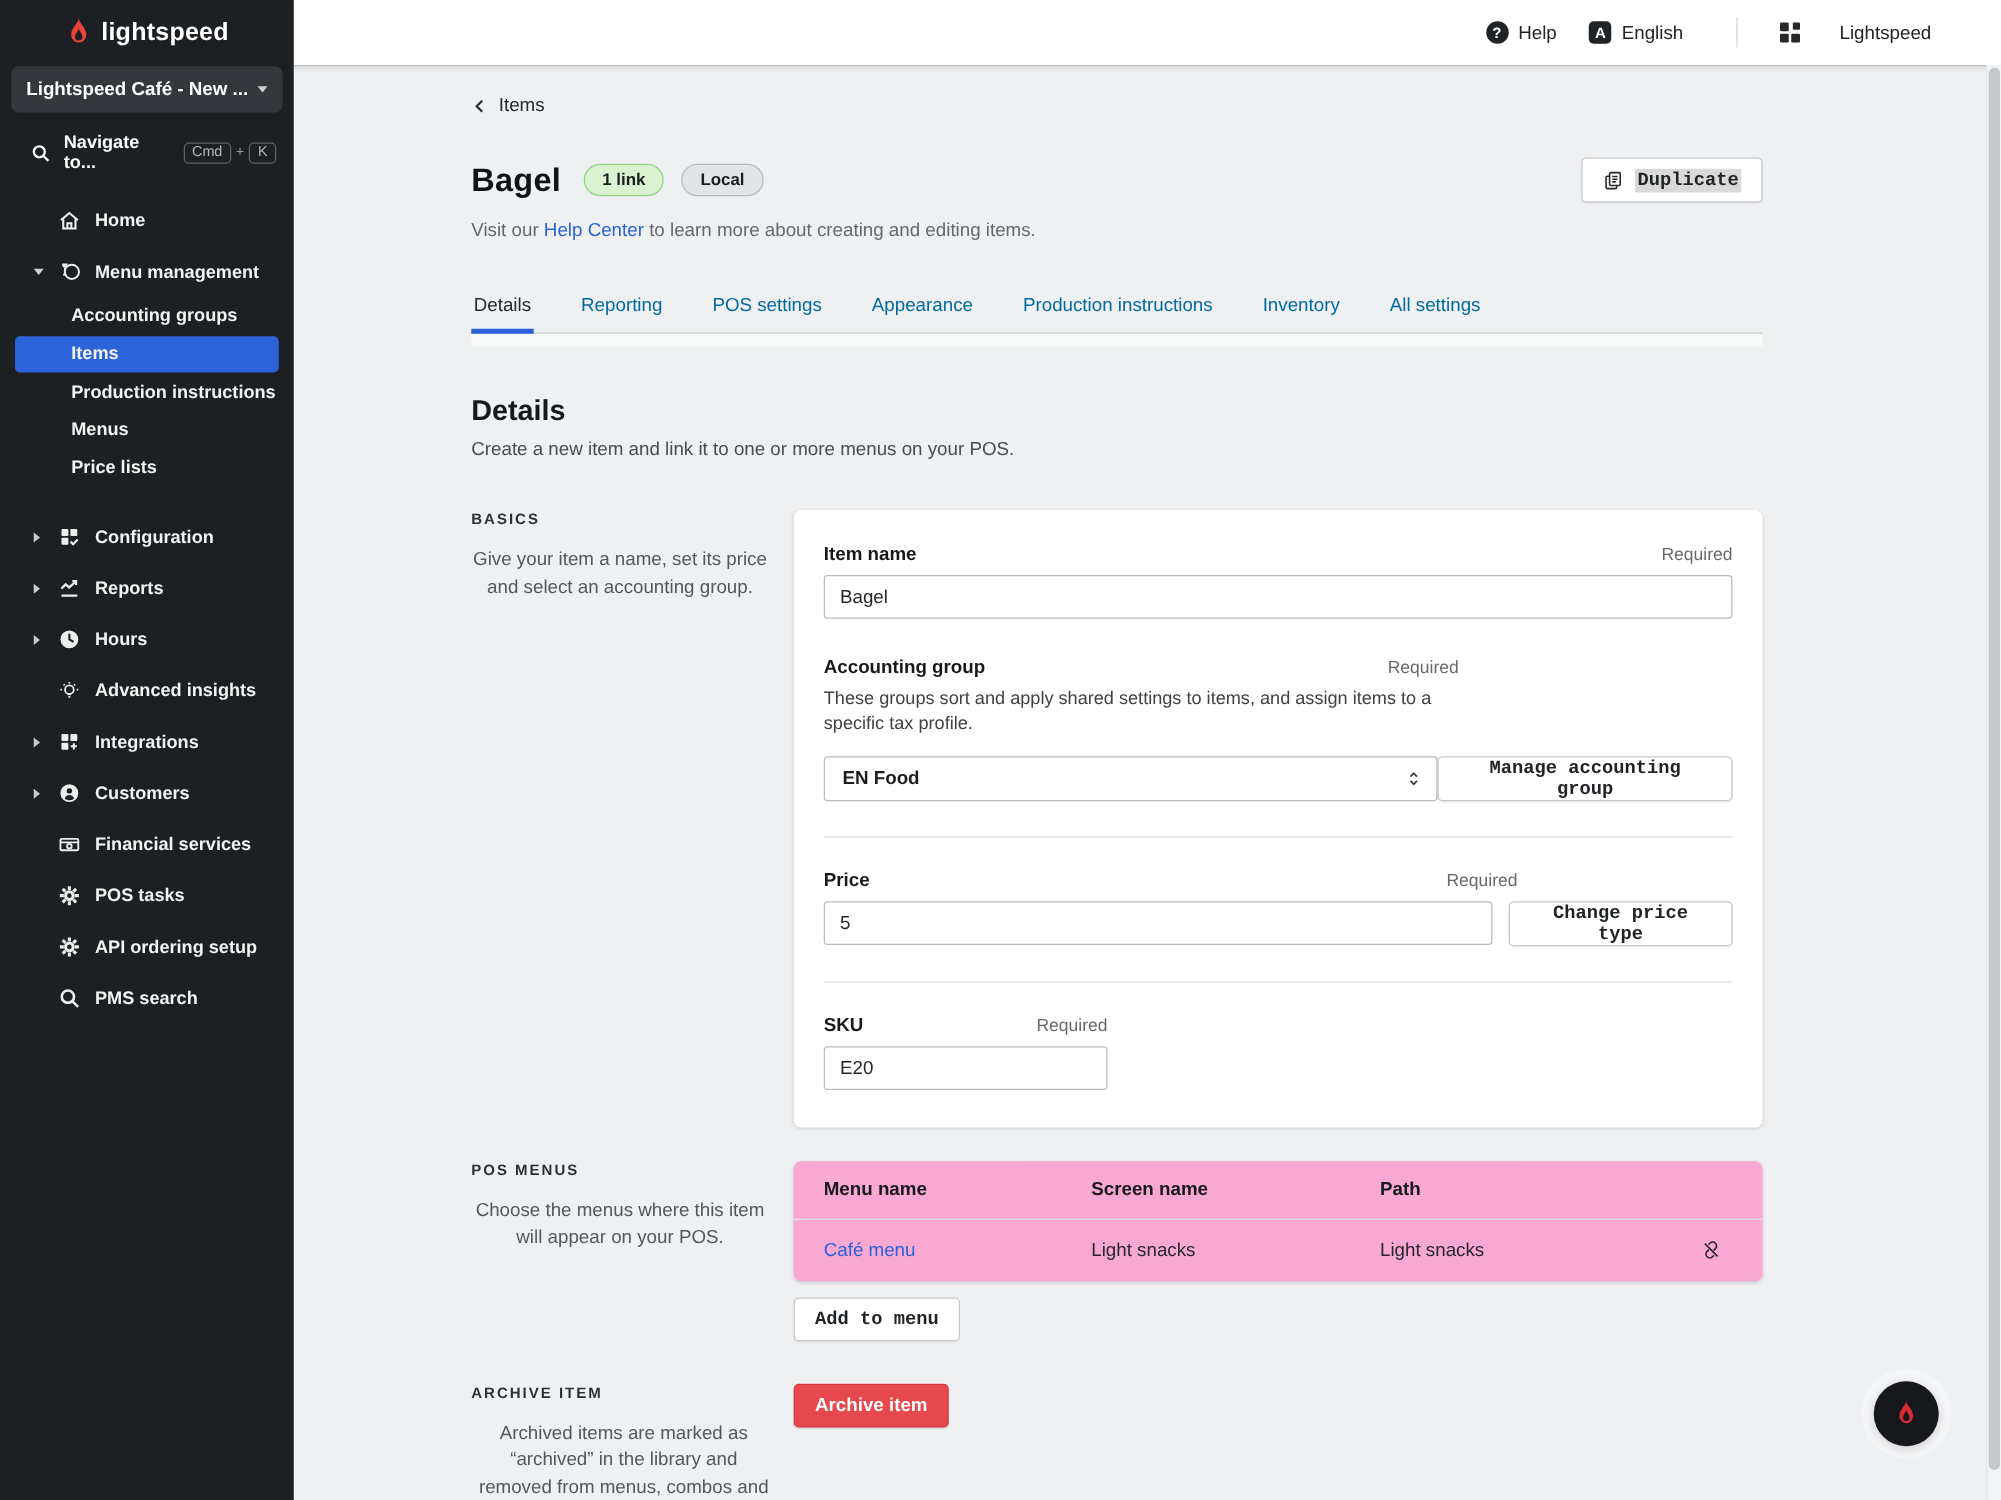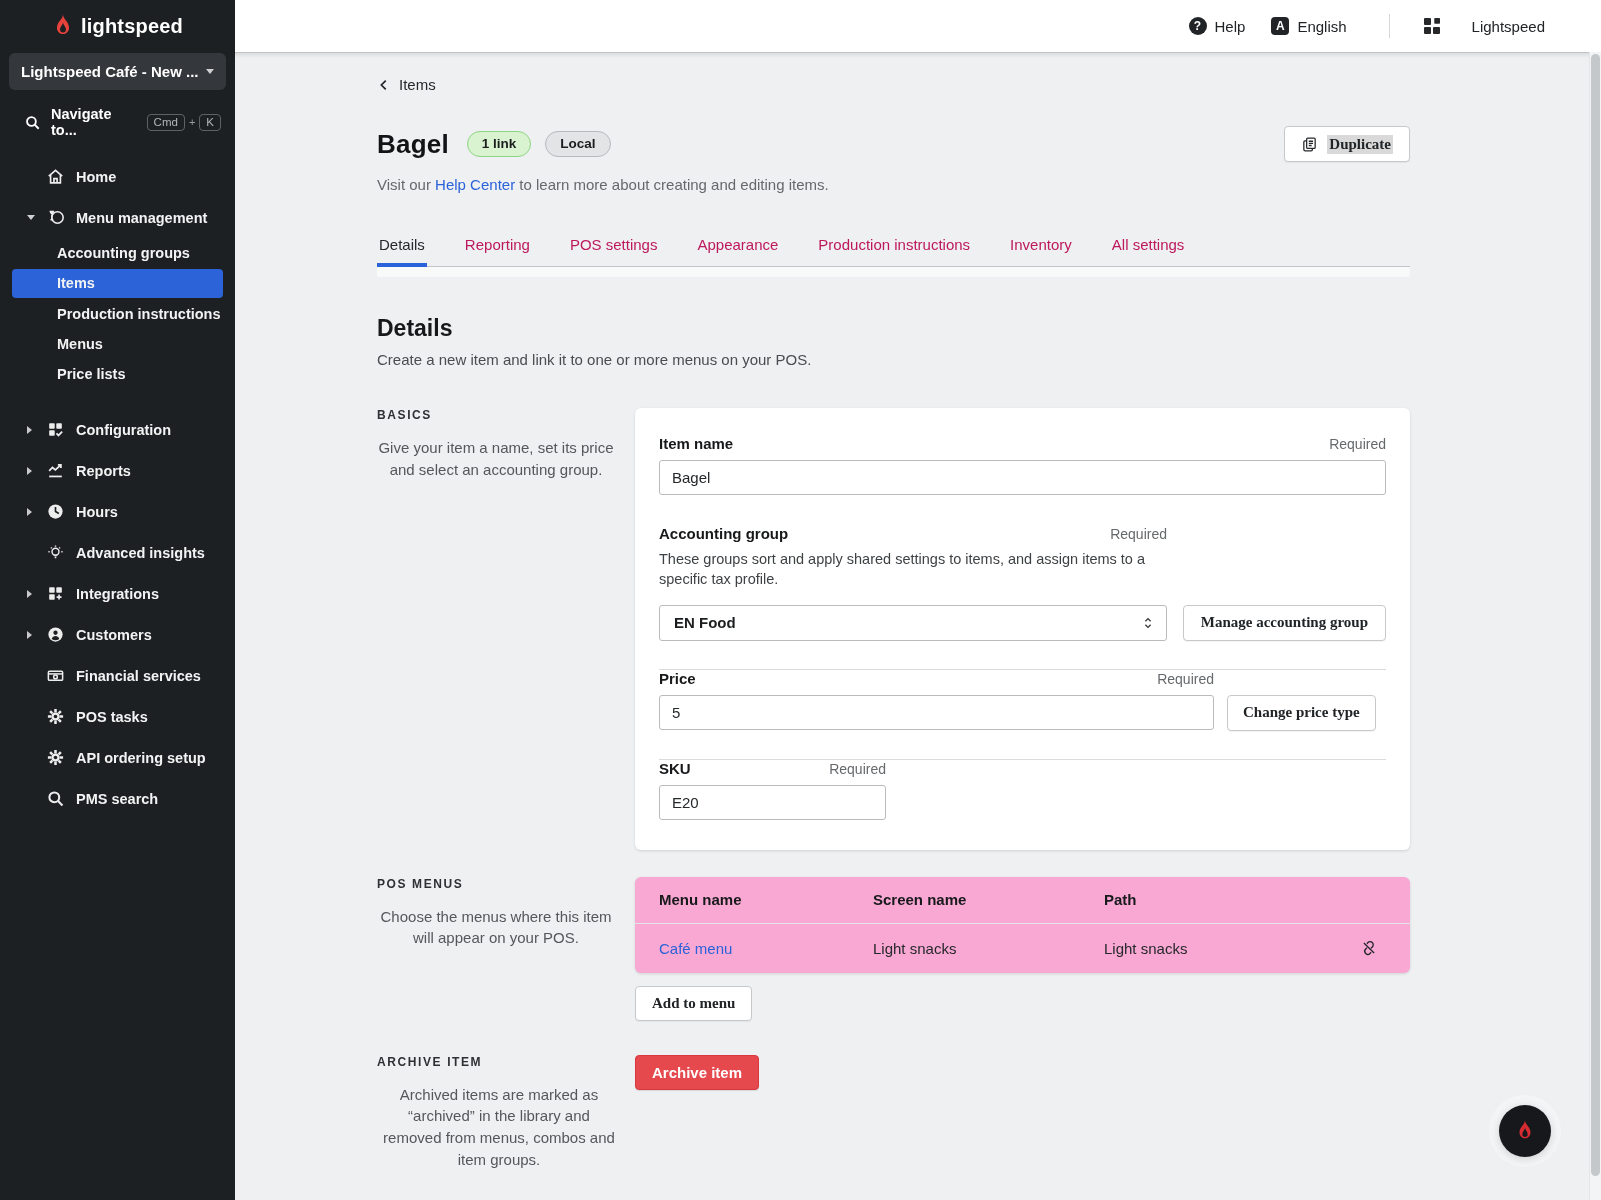--- a/index.html
+++ b/index.html
@@ -82,31 +82,31 @@
   .breadcrumb { display:flex; align-items:center; gap:8px; font-size:15px; color:#26282b; cursor:pointer; width:fit-content; }
   .breadcrumb svg { width:14px; height:14px; }
   .title-row { display:flex; align-items:center; margin-top:33px; }
   h1.page-title { font-size:26px; font-weight:800; color:#111315; letter-spacing:.2px; }
   .badges { display:flex; gap:14px; margin-left:18px; }
   .pill { border-radius:14px; padding:4px 14px 5px; font-size:13.5px; font-weight:700; color:#1b1d1f; }
   .pill.green { background:#d9f2d0; border:1px solid #8ed584; }
   .pill.gray { background:#e2e4e6; border:1px solid #b7babd; }
   .btn {
     background:#fff; border:1px solid #c6c9cb; border-radius:4px; font-weight:700;
-    font-size:15px; color:#212427; cursor:pointer; font-family:Liberation Serif, serif;
+    font-size:15px; color:#212427; cursor:pointer; font-family:Liberation Mono, monospace;
     box-shadow:0 1px 1px rgba(0,0,0,0.05);
   }
   .duplicate-btn { margin-left:auto; height:36px; padding:0 16px; display:flex; align-items:center; gap:9px; }
   .duplicate-btn svg { width:17px; height:17px; }
   .duplicate-btn .sel { background:#d9d9d9; padding:1px 2px; }
   .help-line { margin-top:14px; font-size:15px; color:#66696c; }
   .help-line a { color:#2a62d9; text-decoration:none; cursor:pointer; }
   
   .tabs { display:flex; gap:36px; margin-top:43px; border-bottom:1px solid #c3c6c8; }
-  .tab { font-size:15px; color:#be185d; padding:0 2px 13px; cursor:pointer; position:relative; }
+  .tab { font-size:15px; color:#0369a1; padding:0 2px 13px; cursor:pointer; position:relative; }
   .tab.active { color:#26282b; }
   .tab.active::after { content:''; position:absolute; left:0; right:0; bottom:-1px; height:4px; background:#2a62d9; }
   .tabs-band { height:10px; background:#f8f9f9; border-radius:2px; }
   
   h2.details-title { margin-top:38px; font-size:23px; font-weight:800; color:#16181a; }
   .details-sub { margin-top:9px; font-size:15px; color:#4a4d50; }
   
   .section { display:flex; align-items:flex-start; }
   .section-left { width:258px; padding-right:26px; flex:0 0 auto; }
   .section-right { width:775px; flex:0 0 auto; }
@@ -127,21 +127,21 @@
   .field-desc { margin-top:7px; font-size:14.5px; color:#3f4245; line-height:1.4; width:516px; }
   .select-row { display:flex; align-items:center; margin-top:15px; }
   .select {
     width:508px; height:36px; border:1px solid #b9bcbe; border-radius:3px; background:#fff;
     display:flex; align-items:center; justify-content:space-between; padding:0 11px 0 14px; cursor:pointer;
   }
   .select .sel-val { font-size:15px; font-weight:700; color:#1b1d1f; }
   .select svg { width:14px; height:14px; }
   .manage-btn { margin-left:auto; height:36px; padding:0 17px; }
   .hr { border:none; border-top:1px solid #d9dbdd; margin-top:28px; }
-  .price-block { }
+  .price-block { margin-top:26px; }
   .price-row { display:flex; align-items:center; margin-top:8px; }
   .change-btn { margin-left:13px; height:36px; padding:0 15px; }
   .mt8 { margin-top:8px; }
   .mt30 { margin-top:30px; }
   
   .menus-card { background:#f9a8d4; border-radius:6px; box-shadow:0 1px 3px rgba(0,0,0,0.13); }
   .menus-head, .menus-row {
     display:grid; grid-template-columns:214px 231px 1fr 26px; align-items:center;
     padding:0 24px;
   }

